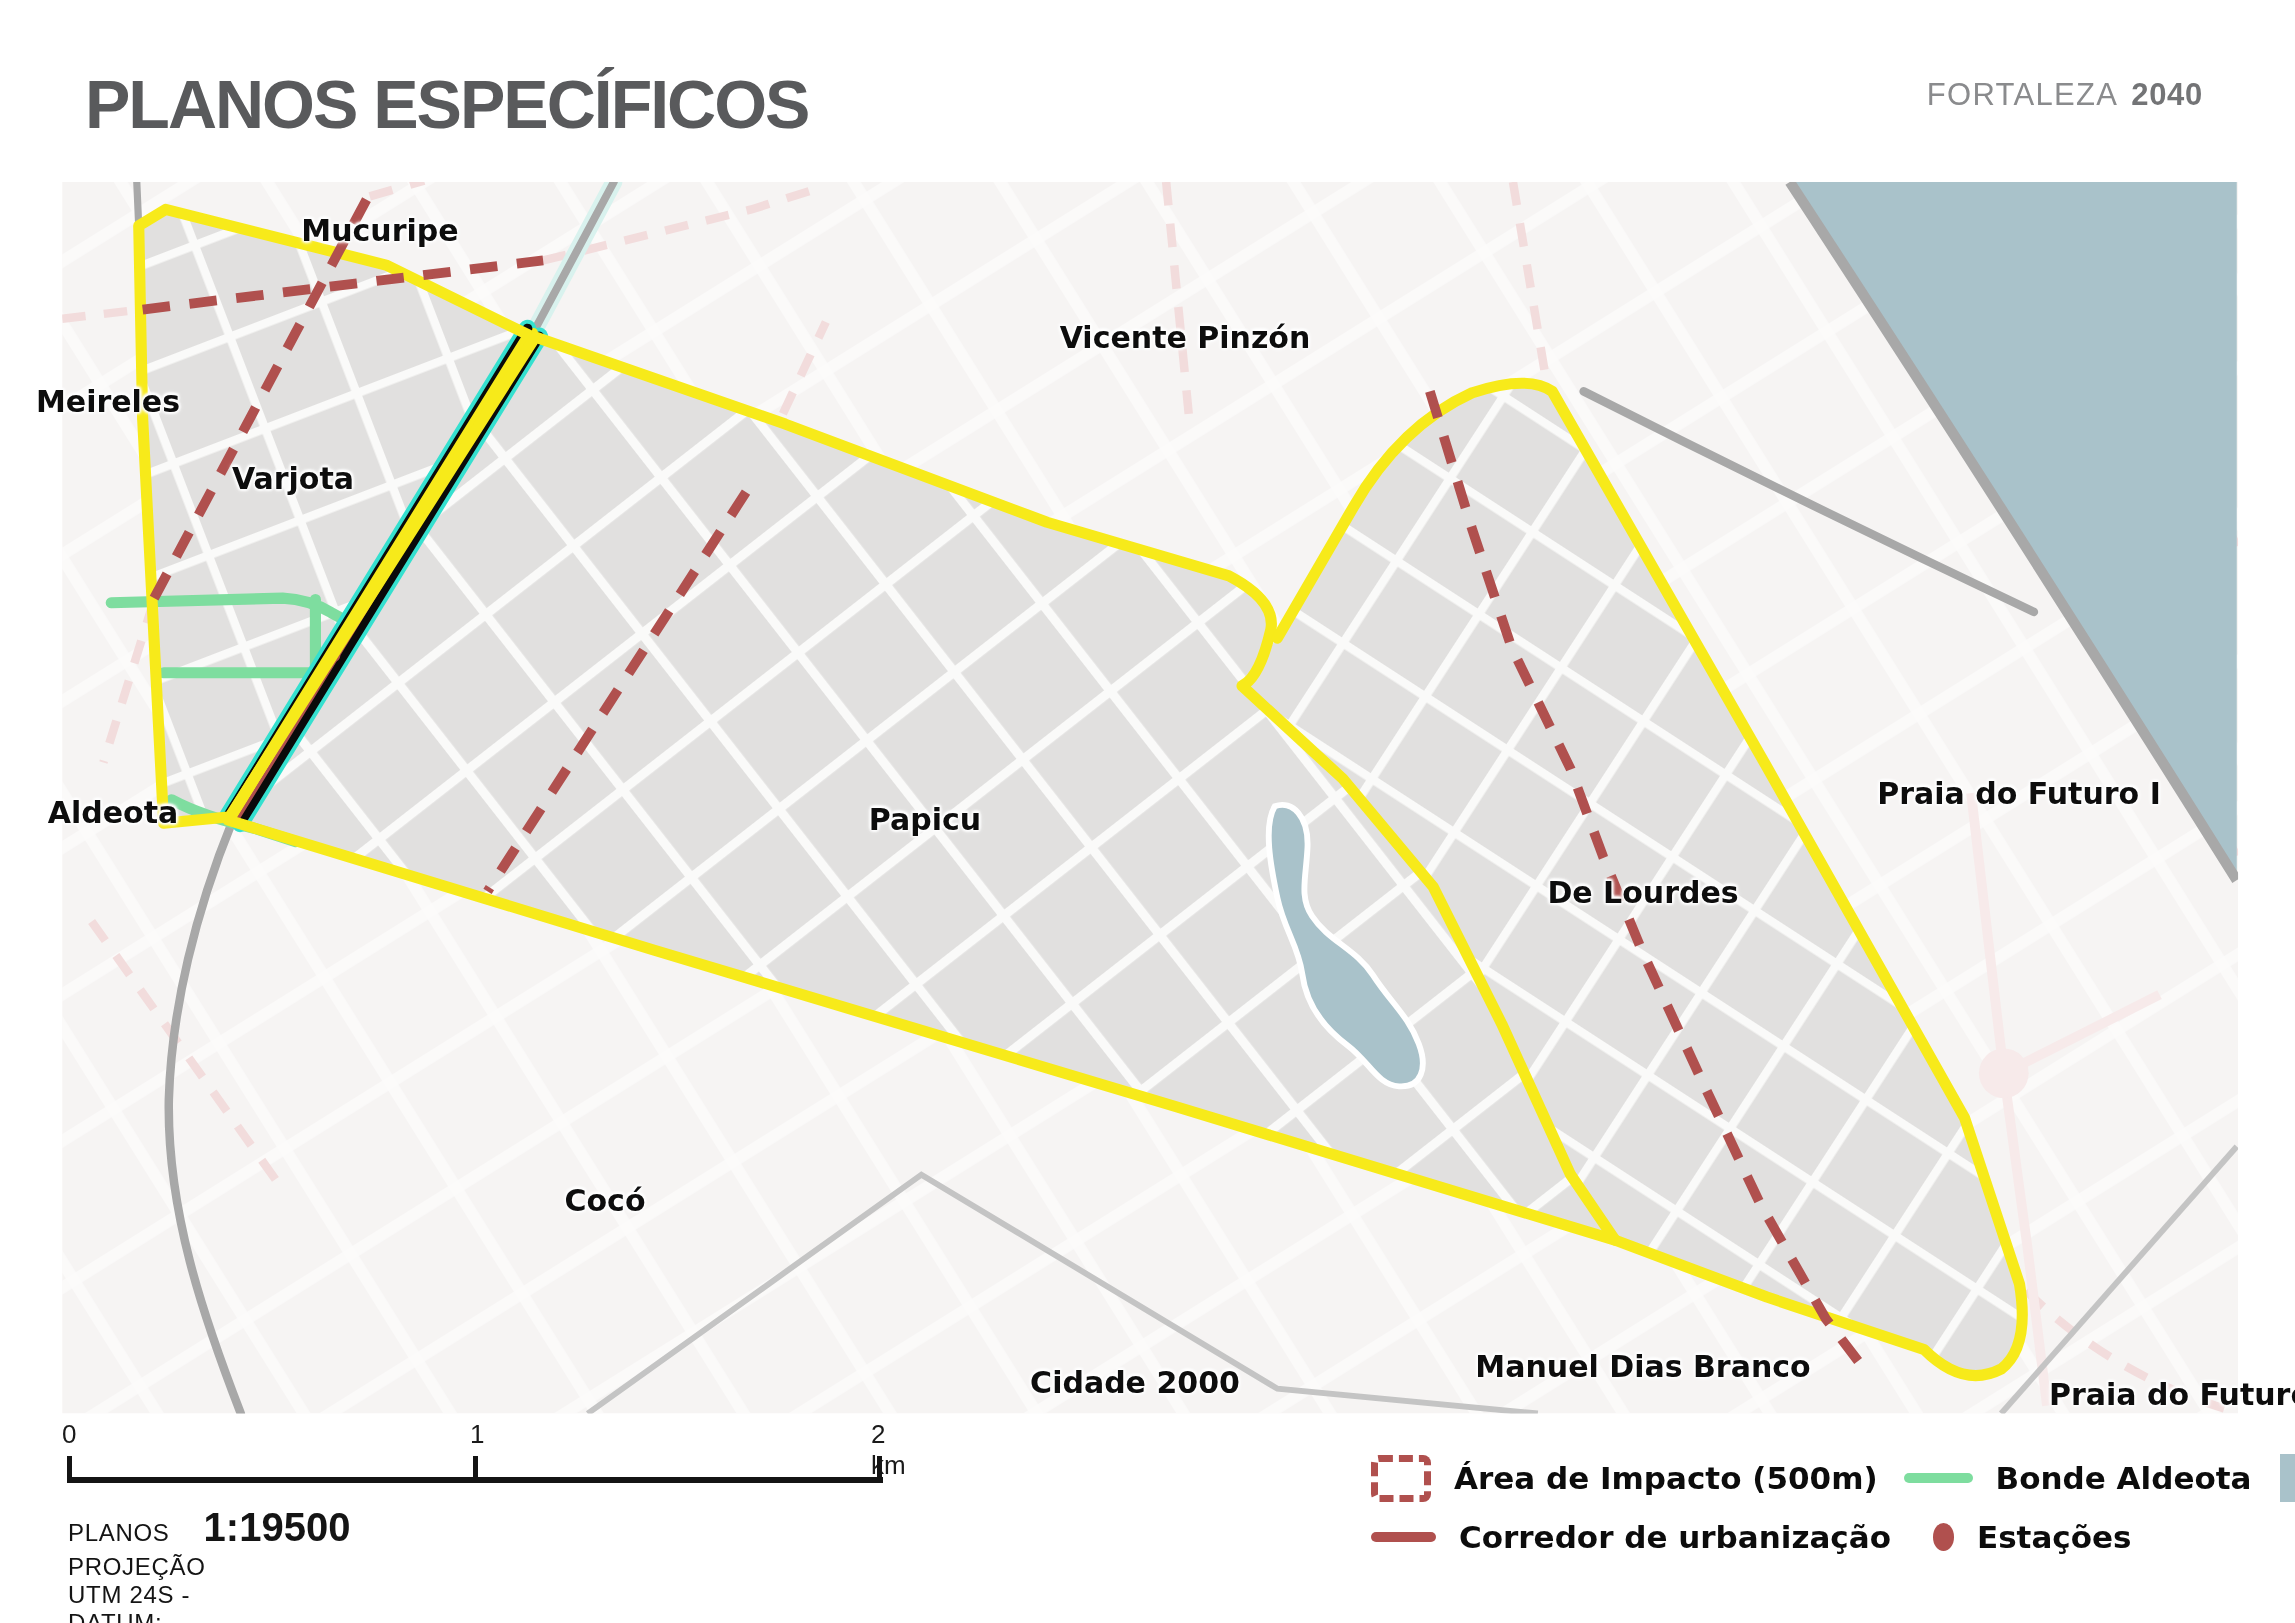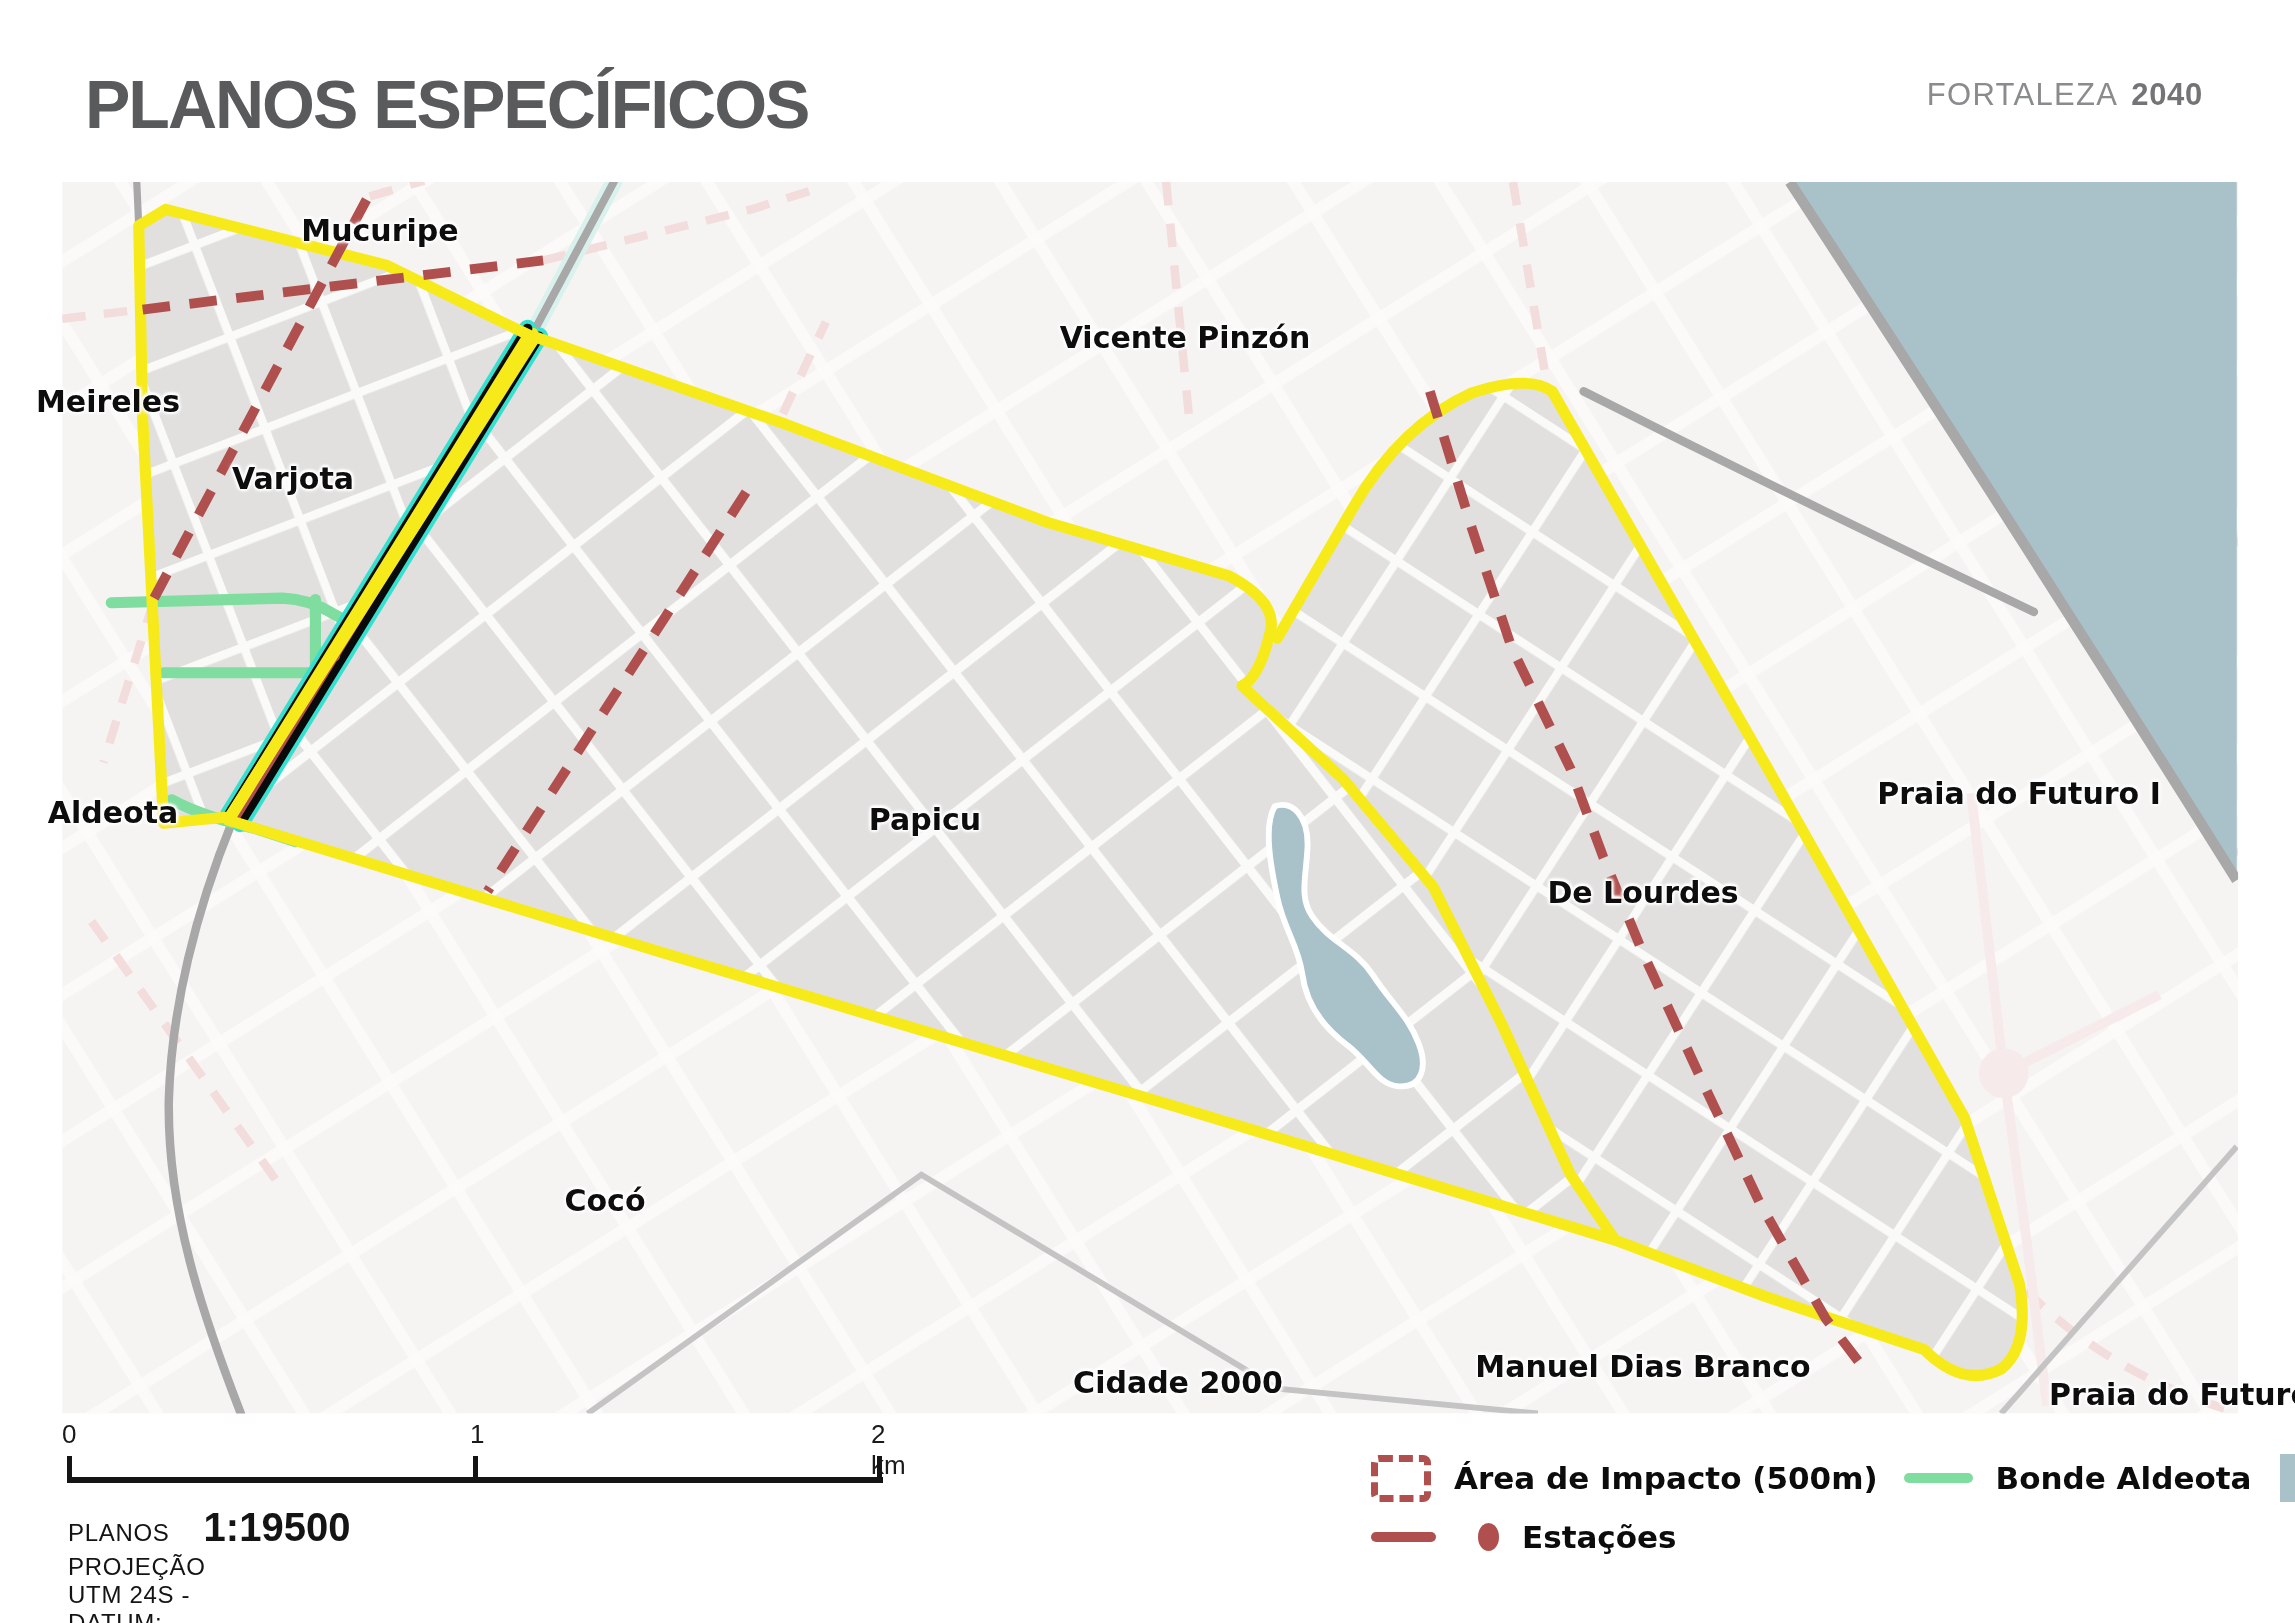--- a/index.html
+++ b/index.html
@@ -185,36 +185,37 @@
   <div id="map-labels">
         <div class="map-label" style="left: 380px; top: 230px;">Mucuripe</div>
         <div class="map-label" style="left: 108px; top: 401px;">Meireles</div>
         <div class="map-label" style="left: 293px; top: 478px;">Varjota</div>
         <div class="map-label" style="left: 1185px; top: 337px;">Vicente Pinzón</div>
         <div class="map-label" style="left: 925px; top: 819px;">Papicu</div>
         <div class="map-label" style="left: 1643px; top: 892px;">De Lourdes</div>
         <div class="map-label" style="left: 2019px; top: 793px;">Praia do Futuro I</div>
         <div class="map-label" style="left: 113px; top: 812px;">Aldeota</div>
         <div class="map-label" style="left: 605px; top: 1200px;">Cocó</div>
-        <div class="map-label" style="left: 1178px; top: 1382px;">Cidade 2000</div>
+        <div class="map-label" style="left: 1135px; top: 1382px;">Cidade 2000</div>
         <div class="map-label" style="left: 1643px; top: 1366px;">Manuel Dias Branco</div>
         <div class="map-label" style="left: 2180px; top: 1394px;">Praia do Futuro</div>
       </div>
   </div>
 
   <div id="legend-row-1" class="legend-row">
     <span class="sw-dashed-square"></span>
     <span class="legend-label">Área de Impacto (500m)</span>
     <span class="sw-line-green legend-gap-a"></span>
     <span class="legend-label">Bonde Aldeota</span>
     <span class="sw-square-blue legend-gap-b"></span>
 
   </div>
   <div id="legend-row-2" class="legend-row">
     <span class="sw-line-red"></span>
+    <span class="legend-label">Corredor de urbanização</span>
     <span class="sw-dot-red legend-gap-c"></span>
     <span class="legend-label">Estações</span>
   </div>
 
   <div id="scalebar">
     <span class="sb-num" style="left:62px;top:1419px;">0</span>
     <span class="sb-num" style="left:470px;top:1419px;">1</span>
     <span class="sb-num" style="left:871px;top:1419px;">2 km</span>
     <span class="sb-tick" style="left:67px;"></span>
     <span class="sb-tick" style="left:473px;"></span>

